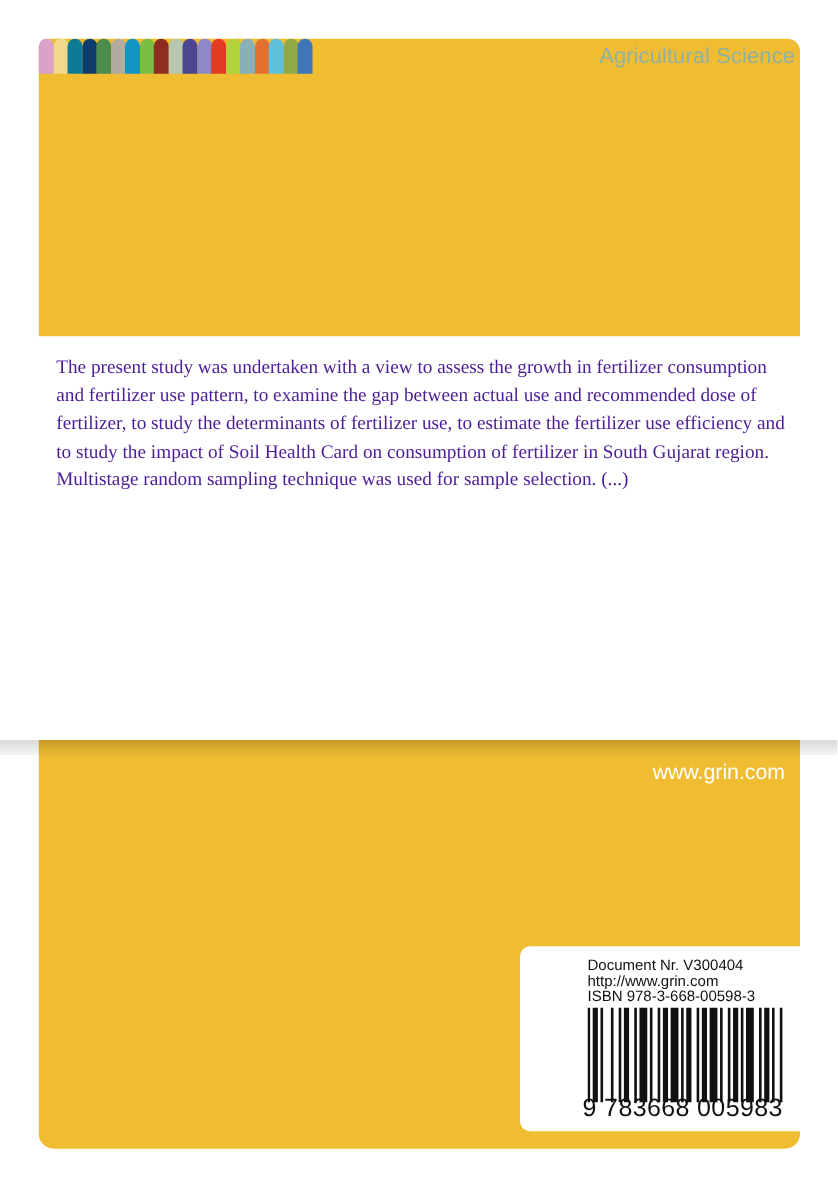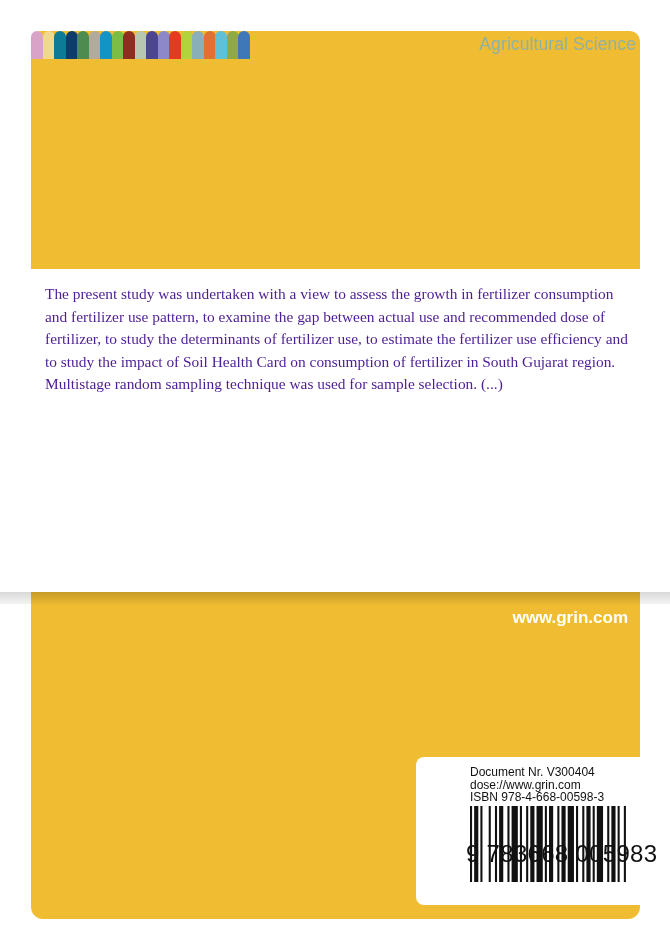--- a/index.html
+++ b/index.html
@@ -5,25 +5,25 @@
   html, body { margin:0; padding:0; }
   body { width:670px; height:950px; background:#ffffff; position:relative; overflow:hidden; font-family:"Liberation Sans", sans-serif; }
   .top-panel { position:absolute; left:31px; top:31px; width:609px; height:238px; background:#f0bd32; border-radius:10px 10px 0 0; }
   .tabs { position:absolute; left:31px; top:31px; height:28px; display:flex; }
   .tab { width:12px; height:28px; border-radius:9px 9px 0 0; margin-right:-0.5px; }
   .category { position:absolute; right:34px; top:34px; color:#8fb1a3; font-size:17.5px; letter-spacing:0.1px;margin-left:14px; }
   .abstract { position:absolute; left:45px; top:283px; width:585px; font-family:"Liberation Serif", serif; font-size:15.4px; line-height:22.5px; color:#4c1d95; margin:0; }
   .shadow-band { position:absolute; left:0; top:592px; width:670px; height:12px; background:linear-gradient(#d9d9d9, #f4f4f4); }
   .bottom-panel { position:absolute; left:31px; top:592px; width:609px; height:327px; background:#f0bd32; border-radius:0 0 12px 12px; }
   .bottom-panel::before { content:""; position:absolute; left:0; top:0; width:100%; height:14px; background:linear-gradient(rgba(120,90,20,0.35), rgba(240,189,50,0)); }
-  .url { position:absolute; right:42px; top:608px; color:#ffffff; font-weight:bold; font-size:17px; }
+  .url { position:absolute; right:42px; top:608px; color:#ffffff; font-weight:normal; font-size:17px; }
   .info-box { position:absolute; left:416px; top:757px; width:224px; height:148px; background:#ffffff; border-radius:8px 0 0 8px; }
   .info-lines { position:absolute; left:470px; top:766px; font-size:12px; line-height:12.5px; color:#111; }
   .barcode { position:absolute; left:470px; top:806px; width:158px; height:76px; }
-  .barcode-digits { position:absolute; left:466px; top:840px; font-size:24px; color:#111; letter-spacing:0.3px; }
+  .barcode-digits { position:absolute; left:466px; top:876px; font-size:20px; color:#111; letter-spacing:0.3px; }
 </style>
 </head>
 <body>
 
 <div class="top-panel"></div>
 <div class="tabs" id="tabs">
     <div class="tab" style="background: rgb(217, 163, 200);"></div>
     <div class="tab" style="background: rgb(241, 217, 140);"></div>
     <div class="tab" style="background: rgb(13, 123, 150);"></div>
     <div class="tab" style="background: rgb(14, 61, 107);"></div>
@@ -47,22 +47,22 @@
 
 <p class="abstract">The present study was undertaken with a view to assess the growth in fertilizer consumption and fertilizer use pattern, to examine the gap between actual use and recommended dose of fertilizer, to study the determinants of fertilizer use, to estimate the fertilizer use efficiency and to study the impact of Soil Health Card on consumption of fertilizer in South Gujarat region. Multistage random sampling technique was used for sample selection. (...)</p>
 
 <div class="shadow-band"></div>
 <div class="bottom-panel"></div>
 <div class="url">www.grin.com</div>
 
 <div class="info-box"></div>
 <div class="info-lines">
   <div>Document Nr. V300404</div>
-  <div>dose://www.grin.com</div>
-  <div>ISBN 978-4-668-00598-3</div>
+  <div>http://www.grin.com</div>
+  <div>ISBN 978-3-668-00598-3</div>
 </div>
 <svg class="barcode" id="barcode" viewBox="0 0 114 76" preserveAspectRatio="none">
     <rect x="0" y="0" width="1.5" height="76" fill="#111"></rect>
     <rect x="3" y="0" width="3" height="76" fill="#111"></rect>
     <rect x="7.5" y="0" width="1.5" height="76" fill="#111"></rect>
     <rect x="13.5" y="0" width="1.5" height="76" fill="#111"></rect>
     <rect x="18" y="0" width="1.5" height="76" fill="#111"></rect>
     <rect x="21" y="0" width="3" height="76" fill="#111"></rect>
     <rect x="27" y="0" width="1.5" height="76" fill="#111"></rect>
     <rect x="30" y="0" width="4.5" height="76" fill="#111"></rect>

